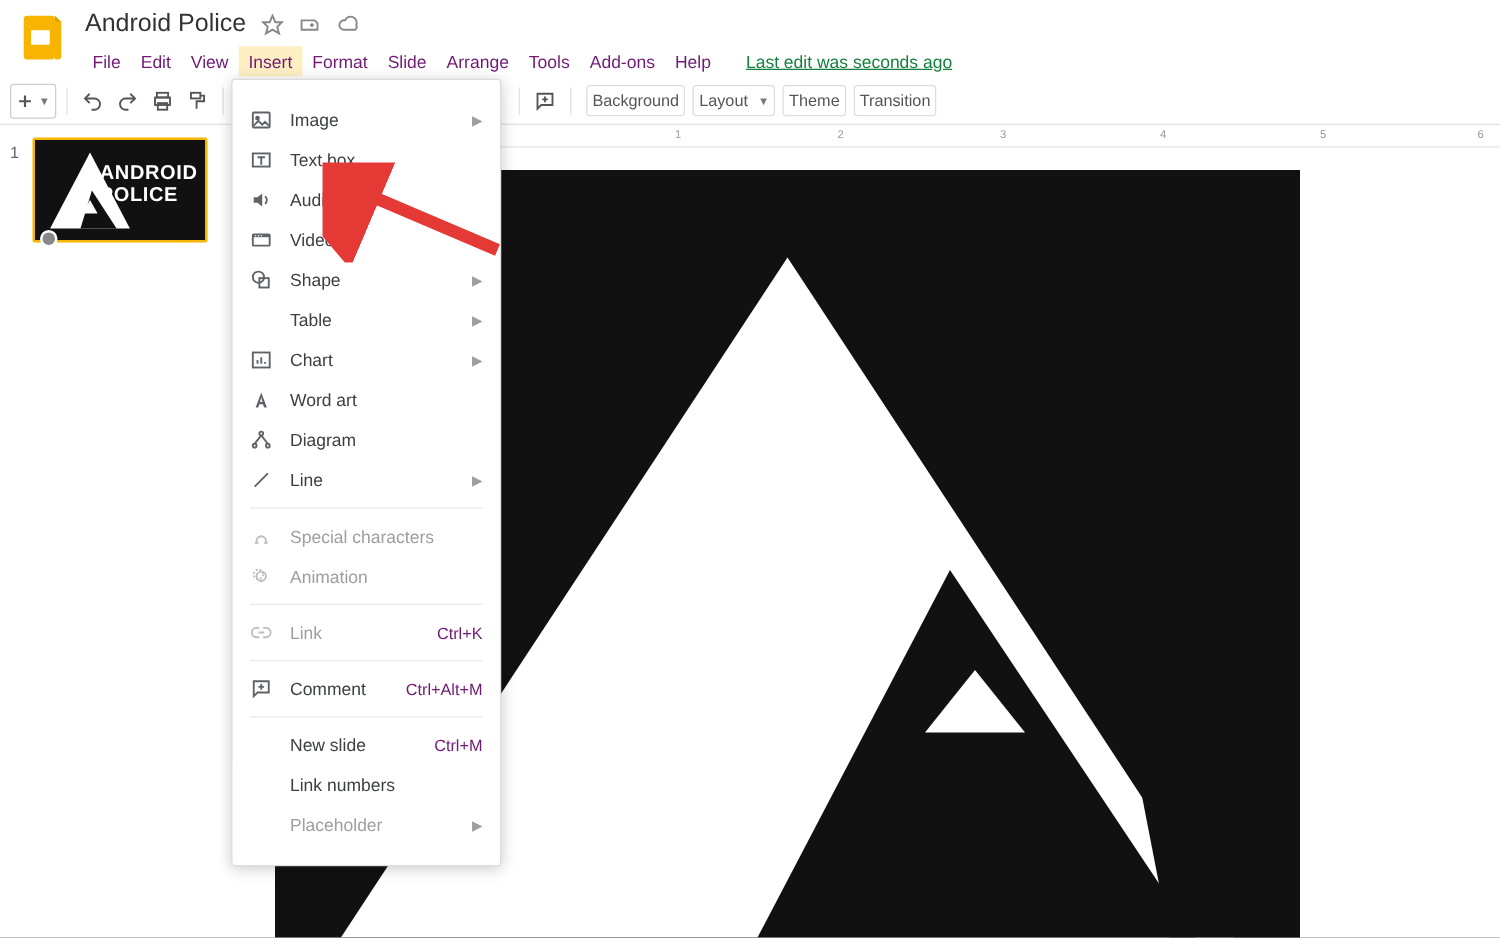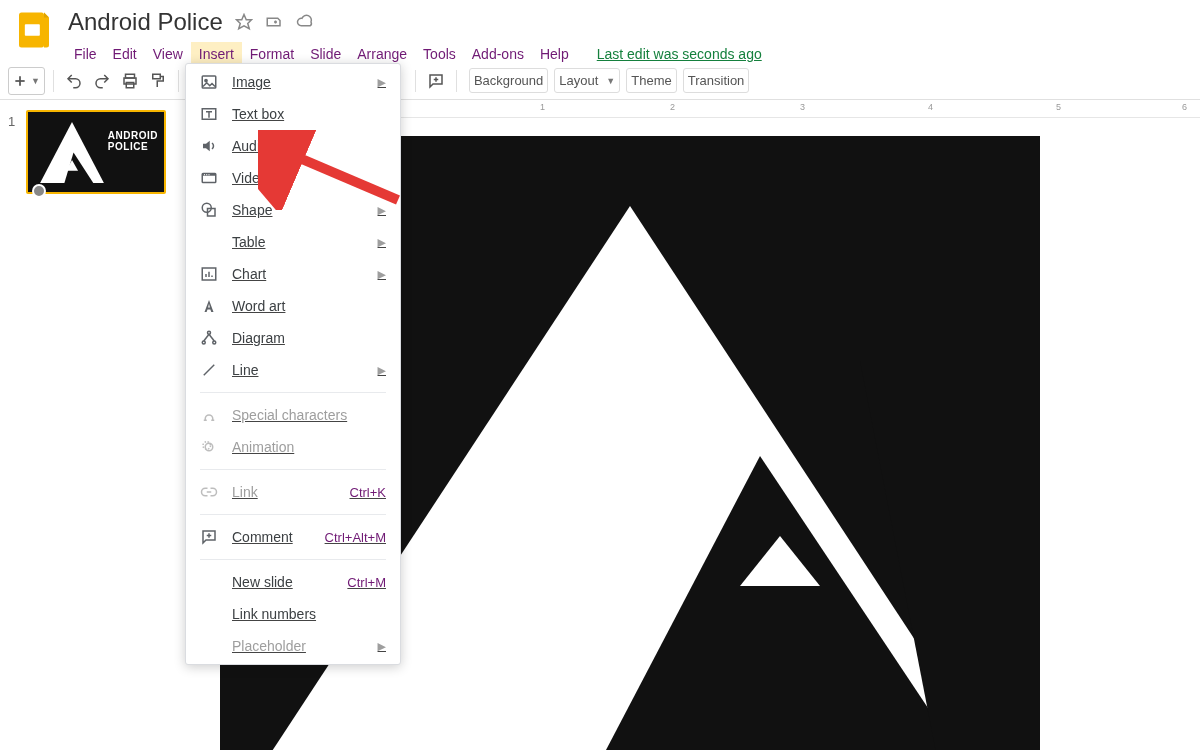--- a/index.html
+++ b/index.html
@@ -4,51 +4,51 @@
 <style>
   * { box-sizing: border-box; }
   html, body { margin:0; padding:0; font-family: Arial, Helvetica, sans-serif; font-size:14px; color:#444; background:#fff; }
   body { width:1200px; height:750px; overflow:hidden; position:relative; }
 
   
   .titlebar { display:flex; align-items:flex-start; padding:6px 8px 0 8px; height:62px; }
   .app-logo { width:40px; height:40px; margin:4px 10px 0 6px; }
   .title-block { flex:1; display:flex; flex-direction:column; }
   .title-row { display:flex; align-items:center; gap:12px; padding:2px 0 2px 4px; }
-  .doc-title { font-size:24px; color:#333; }
+  .doc-title { font-size:20px; color:#333; }
   .title-icon { color:#777; cursor:pointer; display:flex; align-items:center; }
   .menu-row { display:flex; align-items:center; gap:0; padding-left:2px; margin-top:4px; }
   .menu-item { padding:4px 8px; font-size:14px; color:#701a75; cursor:pointer; }
   .menu-item.active { background:#feefc3; }
   .last-edit { color:#15803d; text-decoration:underline; margin-left:20px; cursor:pointer; font-size:14px; }
 
   
   .toolbar { display:flex; align-items:center; gap:0; padding:4px 8px; border-bottom:1px solid #e0e0e0; height:38px; }
   .tool-btn { min-width:28px; height:28px; display:flex; align-items:center; justify-content:center; color:#555; cursor:pointer; border-radius:2px; }
   .tool-btn.new-slide { border:1px solid #ccc; border-radius:3px; margin-right:2px; padding:0 4px; }
   .tool-sep { width:1px; height:22px; background:#e0e0e0; margin:0 6px; }
   .tool-chip { border:1px solid #ddd; border-radius:3px; padding:4px 4px; margin-left:6px; font-size:13px; color:#555; cursor:pointer; display:flex; align-items:center; gap:4px; }
 
   
   .workspace { display:flex; position:absolute; top:100px; bottom:0; left:0; right:0; }
   .filmstrip { width:220px; padding:10px 10px 10px 20px; position:relative; }
   .slide-num { position:absolute; left:8px; top:14px; font-size:13px; color:#666; }
   .thumb { width:140px; height:84px; border:2px solid #f7b500; border-radius:2px; background:#111; position:relative; cursor:pointer; margin-left:6px; }
   .thumb svg { position:absolute; left:4px; top:4px; }
-  .thumb-text { position:absolute; right:6px; top:18px; color:#fff; font-size:10px; font-weight:bold; line-height:1.1; text-align:left; letter-spacing:0.5px; }
+  .thumb-text { position:absolute; right:6px; top:18px; color:#fff; font-size:16px; font-weight:bold; line-height:1.1; text-align:left; letter-spacing:0.5px; }
   .thumb-badge { position:absolute; left:4px; bottom:-6px; width:14px; height:14px; border-radius:50%; background:#888; border:2px solid #fff; }
 
   .canvas-area { flex:1; position:relative; overflow:hidden; }
   .ruler { position:absolute; top:0; left:0; right:0; height:18px; border-bottom:1px solid #e6e6e6; font-size:9px; color:#999; background:#fff; z-index:1; }
   .ruler .tick { position:absolute; top:2px; }
   .slide-canvas { position:absolute; top:36px; left:0; width:820px; height:714px; background:#111; }
   .slide-canvas svg { width:100%; height:100%; }
 
   
-  .dropdown { position:absolute; left:185px; top:63px; width:216px; background:#fff; border:1px solid #dadce0; border-radius:3px; box-shadow:0 2px 12px rgba(0,0,0,0.2); z-index:100; padding:2px 0;text-decoration:underline; }
+  .dropdown { position:absolute; left:185px; top:63px; width:216px; background:#fff; border:1px solid #dadce0; border-radius:3px; box-shadow:0 2px 12px rgba(0,0,0,0.2); z-index:100; padding:16px 0; }
   .dd-item { display:flex; align-items:center; height:32px; padding:0 14px; font-size:14px; color:#3c4043; cursor:pointer; }
   .dd-item.disabled { color:#9e9e9e; cursor:default; }
   .dd-icon { width:18px; height:18px; margin-right:14px; color:#5f6368; display:flex; align-items:center; justify-content:center; flex-shrink:0; }
   .dd-item.disabled .dd-icon { color:#bdbdbd; }
   .dd-label { flex:1; }
   .dd-shortcut { color:#701a75; font-size:13px; }
   .dd-submenu { color:#9e9e9e; font-size:11px; }
   .dd-sep { height:1px; background:#e8eaed; margin:6px 14px; }
 
   

